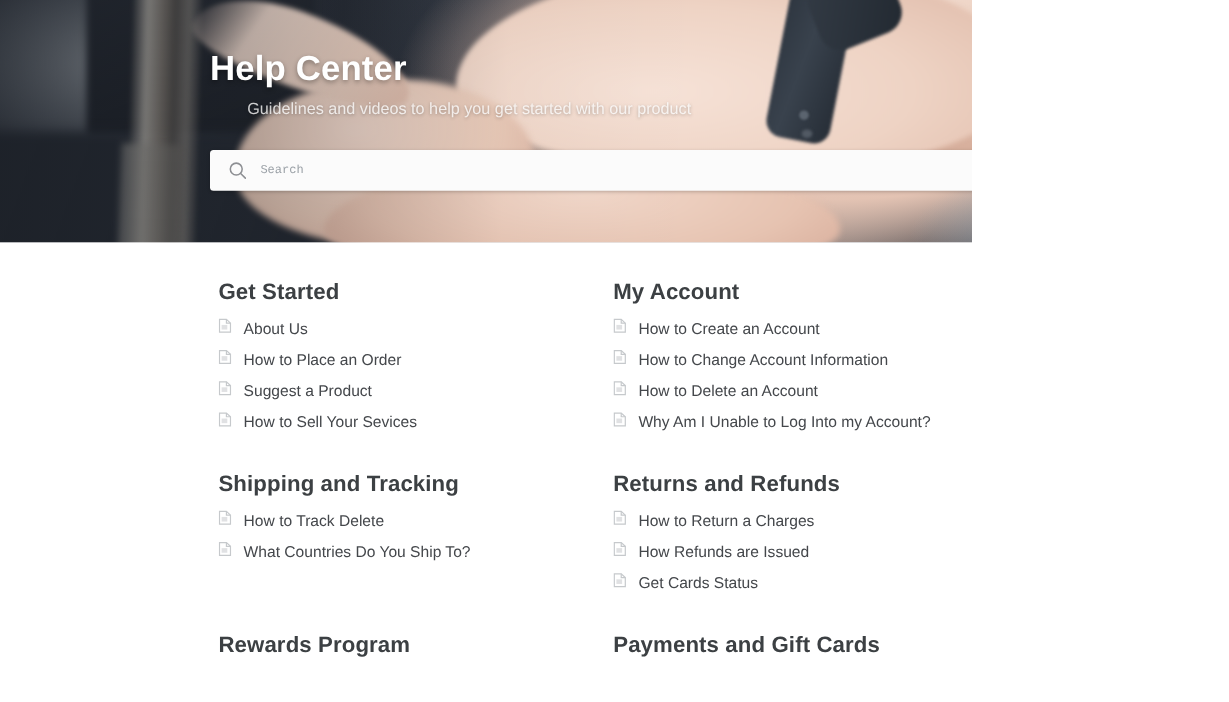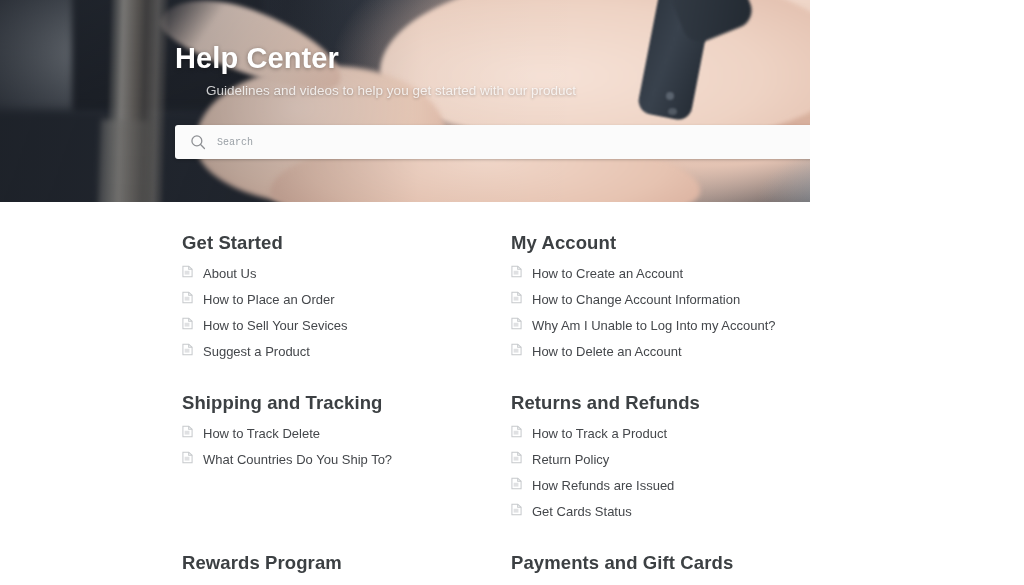--- a/index.html
+++ b/index.html
@@ -339,30 +339,30 @@
     </svg>
     <span class="link-label">How to Place an Order</span>
   </li>
 
   <li class="link-row">
     <svg class="doc-icon" viewBox="0 0 12 14" fill="none" aria-hidden="true">
       <path d="M1 1.2h6.3L11 4.6v8.2H1z" stroke="currentColor" stroke-width="1.1" fill="none"></path>
       <path d="M7.3 1.2v3.4H11" stroke="currentColor" stroke-width="1.1" fill="none"></path>
       <rect x="2.9" y="6.2" width="5.2" height="4.2" fill="currentColor" opacity="0.55"></rect>
     </svg>
+    <span class="link-label">Suggest a Product</span>
+  </li>
+
+  <li class="link-row">
+    <svg class="doc-icon" viewBox="0 0 12 14" fill="none" aria-hidden="true">
+      <path d="M1 1.2h6.3L11 4.6v8.2H1z" stroke="currentColor" stroke-width="1.1" fill="none"></path>
+      <path d="M7.3 1.2v3.4H11" stroke="currentColor" stroke-width="1.1" fill="none"></path>
+      <rect x="2.9" y="6.2" width="5.2" height="4.2" fill="currentColor" opacity="0.55"></rect>
+    </svg>
     <span class="link-label">How to Sell Your Sevices</span>
-  </li>
-
-  <li class="link-row">
-    <svg class="doc-icon" viewBox="0 0 12 14" fill="none" aria-hidden="true">
-      <path d="M1 1.2h6.3L11 4.6v8.2H1z" stroke="currentColor" stroke-width="1.1" fill="none"></path>
-      <path d="M7.3 1.2v3.4H11" stroke="currentColor" stroke-width="1.1" fill="none"></path>
-      <rect x="2.9" y="6.2" width="5.2" height="4.2" fill="currentColor" opacity="0.55"></rect>
-    </svg>
-    <span class="link-label">Suggest a Product</span>
   </li>
 </ul>
   </section>
 
   <section class="section">
     <h2 class="section-title">My Account</h2>
     <ul class="links">
   <li class="link-row">
     <svg class="doc-icon" viewBox="0 0 12 14" fill="none" aria-hidden="true">
       <path d="M1 1.2h6.3L11 4.6v8.2H1z" stroke="currentColor" stroke-width="1.1" fill="none"></path>
@@ -380,30 +380,30 @@
     </svg>
     <span class="link-label">How to Change Account Information</span>
   </li>
 
   <li class="link-row">
     <svg class="doc-icon" viewBox="0 0 12 14" fill="none" aria-hidden="true">
       <path d="M1 1.2h6.3L11 4.6v8.2H1z" stroke="currentColor" stroke-width="1.1" fill="none"></path>
       <path d="M7.3 1.2v3.4H11" stroke="currentColor" stroke-width="1.1" fill="none"></path>
       <rect x="2.9" y="6.2" width="5.2" height="4.2" fill="currentColor" opacity="0.55"></rect>
     </svg>
+    <span class="link-label">How to Delete an Account</span>
+  </li>
+
+  <li class="link-row">
+    <svg class="doc-icon" viewBox="0 0 12 14" fill="none" aria-hidden="true">
+      <path d="M1 1.2h6.3L11 4.6v8.2H1z" stroke="currentColor" stroke-width="1.1" fill="none"></path>
+      <path d="M7.3 1.2v3.4H11" stroke="currentColor" stroke-width="1.1" fill="none"></path>
+      <rect x="2.9" y="6.2" width="5.2" height="4.2" fill="currentColor" opacity="0.55"></rect>
+    </svg>
     <span class="link-label">Why Am I Unable to Log Into my Account?</span>
-  </li>
-
-  <li class="link-row">
-    <svg class="doc-icon" viewBox="0 0 12 14" fill="none" aria-hidden="true">
-      <path d="M1 1.2h6.3L11 4.6v8.2H1z" stroke="currentColor" stroke-width="1.1" fill="none"></path>
-      <path d="M7.3 1.2v3.4H11" stroke="currentColor" stroke-width="1.1" fill="none"></path>
-      <rect x="2.9" y="6.2" width="5.2" height="4.2" fill="currentColor" opacity="0.55"></rect>
-    </svg>
-    <span class="link-label">How to Delete an Account</span>
   </li>
 </ul>
   </section>
 
   <section class="section">
     <h2 class="section-title">Shipping and Tracking</h2>
     <ul class="links">
   <li class="link-row">
     <svg class="doc-icon" viewBox="0 0 12 14" fill="none" aria-hidden="true">
       <path d="M1 1.2h6.3L11 4.6v8.2H1z" stroke="currentColor" stroke-width="1.1" fill="none"></path>
@@ -428,31 +428,23 @@
 
   <section class="section">
     <h2 class="section-title">Returns and Refunds</h2>
     <ul class="links">
   <li class="link-row">
     <svg class="doc-icon" viewBox="0 0 12 14" fill="none" aria-hidden="true">
       <path d="M1 1.2h6.3L11 4.6v8.2H1z" stroke="currentColor" stroke-width="1.1" fill="none"></path>
       <path d="M7.3 1.2v3.4H11" stroke="currentColor" stroke-width="1.1" fill="none"></path>
       <rect x="2.9" y="6.2" width="5.2" height="4.2" fill="currentColor" opacity="0.55"></rect>
     </svg>
-    <span class="link-label">How to Track a Product</span>
-  </li>
-
-  <li class="link-row">
-    <svg class="doc-icon" viewBox="0 0 12 14" fill="none" aria-hidden="true">
-      <path d="M1 1.2h6.3L11 4.6v8.2H1z" stroke="currentColor" stroke-width="1.1" fill="none"></path>
-      <path d="M7.3 1.2v3.4H11" stroke="currentColor" stroke-width="1.1" fill="none"></path>
-      <rect x="2.9" y="6.2" width="5.2" height="4.2" fill="currentColor" opacity="0.55"></rect>
-    </svg>
-    <span class="link-label">Return Policy</span>
-  </li>
+    <span class="link-label">How to Return a Charges</span>
+  </li>
+
 
   <li class="link-row">
     <svg class="doc-icon" viewBox="0 0 12 14" fill="none" aria-hidden="true">
       <path d="M1 1.2h6.3L11 4.6v8.2H1z" stroke="currentColor" stroke-width="1.1" fill="none"></path>
       <path d="M7.3 1.2v3.4H11" stroke="currentColor" stroke-width="1.1" fill="none"></path>
       <rect x="2.9" y="6.2" width="5.2" height="4.2" fill="currentColor" opacity="0.55"></rect>
     </svg>
     <span class="link-label">How Refunds are Issued</span>
   </li>
 

